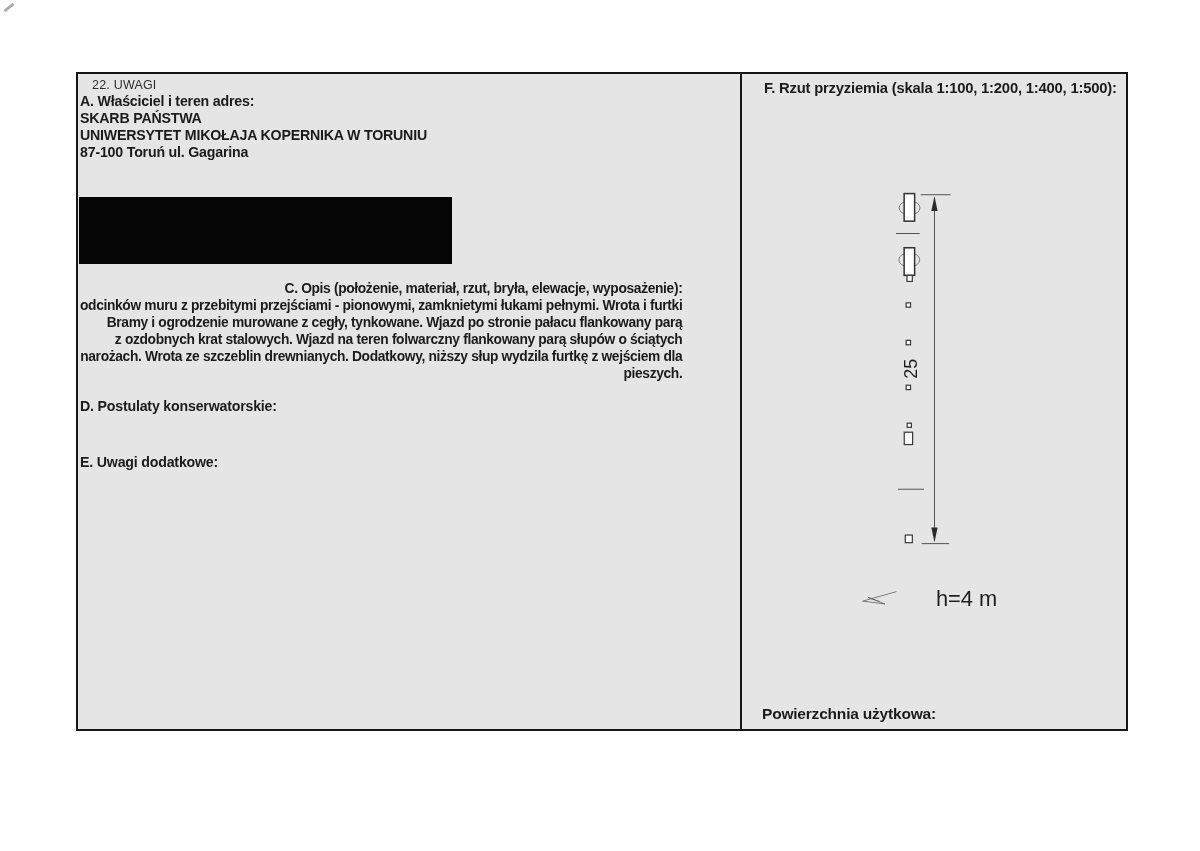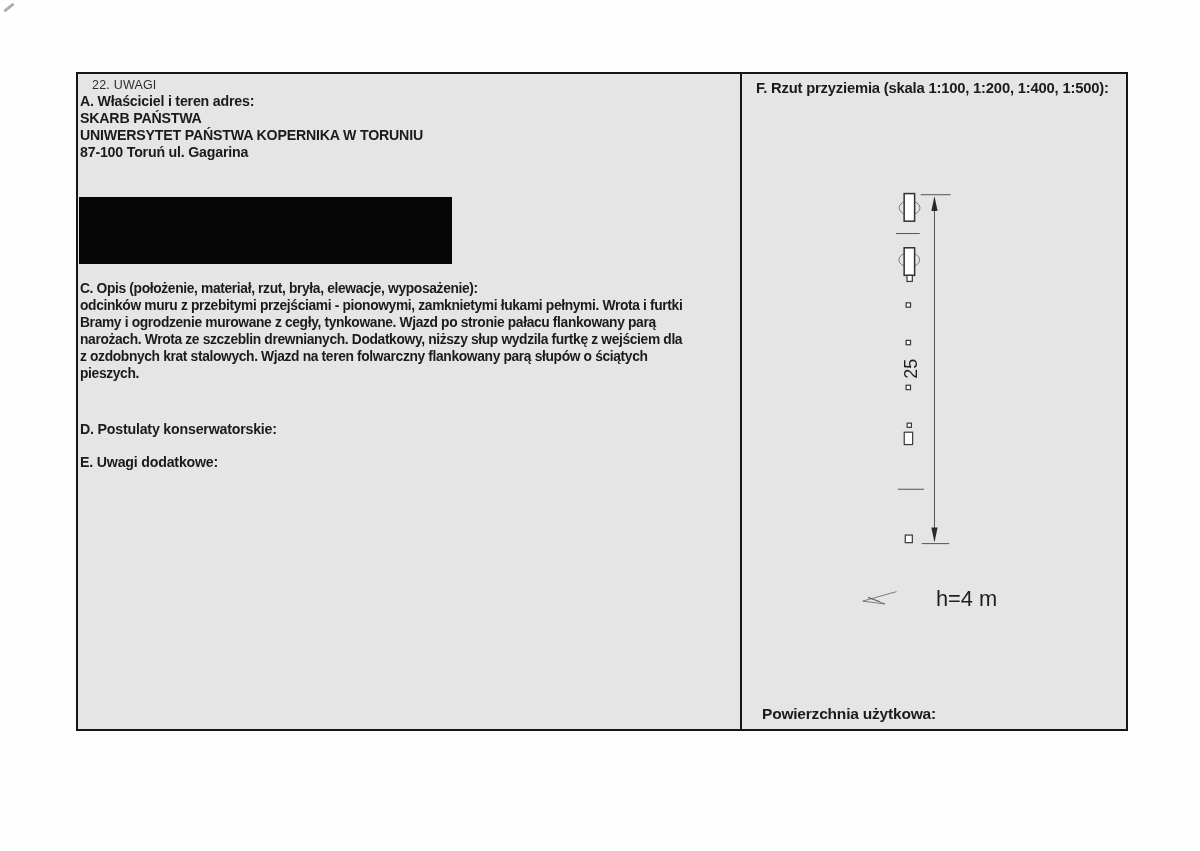--- a/index.html
+++ b/index.html
@@ -42,31 +42,31 @@
     letter-spacing:-0.2px; white-space:nowrap;
   }
   .redaction {
     position:absolute; left:1px; top:123px;
     width:373px; height:67px;
     background:#050505;
   }
   .desc-block {
     position:absolute; left:2px; top:206px;
     font-weight:bold; font-size:13.8px; line-height:17px;
-    letter-spacing:-0.35px; white-space:nowrap;
+    letter-spacing:-0.35px; white-space:nowrap;text-align:right;
   }
   .label-line {
     position:absolute; left:2px;
     font-weight:bold; font-size:14.2px; letter-spacing:-0.2px;
     white-space:nowrap;
   }
-  .d-pos { top:347px;text-align:center; }
+  .d-pos { top:324px;text-align:center; }
   .e-pos { top:380px; }
   .plan-header {
-    position:absolute; left:14px; top:6px;
+    position:absolute; left:22px; top:6px;
     font-weight:bold; font-size:14.8px; letter-spacing:-0.2px;
     white-space:nowrap;
   }
   .area-label {
     position:absolute; left:20px; bottom:6px;
     font-weight:bold; font-size:15.5px; letter-spacing:-0.2px;
   }
   .plan-svg {
     position:absolute; left:0; top:0;
     width:100%; height:100%;
@@ -83,33 +83,33 @@
 <div class="speck"></div>
 
 <div class="sheet">
 
   <div class="left-panel">
     <div class="sec-num">22. UWAGI</div>
 
     <div class="addr-block">
       <div>A. Właściciel i teren adres:</div>
       <div>SKARB PAŃSTWA</div>
-      <div>UNIWERSYTET PAŃSTWA KOPERNIKA W TORUNIU</div>
+      <div>UNIWERSYTET MIKOŁAJA KOPERNIKA W TORUNIU</div>
       <div>87-100 Toruń ul. Gagarina</div>
     </div>
 
     <div class="redaction"></div>
 
     <div class="desc-block">
       <div>C. Opis (położenie, materiał, rzut, bryła, elewacje, wyposażenie):</div>
       <div>
           <div>odcinków muru z przebitymi przejściami - pionowymi, zamknietymi łukami pełnymi. Wrota i furtki</div>
           <div>Bramy i ogrodzenie murowane z cegły, tynkowane. Wjazd po stronie pałacu flankowany parą</div>
+          <div>z ozdobnych krat stalowych. Wjazd na teren folwarczny flankowany parą słupów o ściątych</div>
           <div>narożach. Wrota ze szczeblin drewnianych. Dodatkowy, niższy słup wydzila furtkę z wejściem dla</div>
-          <div>z ozdobnych krat stalowych. Wjazd na teren folwarczny flankowany parą słupów o ściątych</div>
           <div>pieszych.</div>
         </div>
     </div>
 
     <div class="label-line d-pos">D. Postulaty konserwatorskie:</div>
     <div class="label-line e-pos">E. Uwagi dodatkowe:</div>
   </div>
 
   <div class="right-panel">
     <div class="plan-header">F. Rzut przyziemia (skala 1:100, 1:200, 1:400, 1:500):</div>

